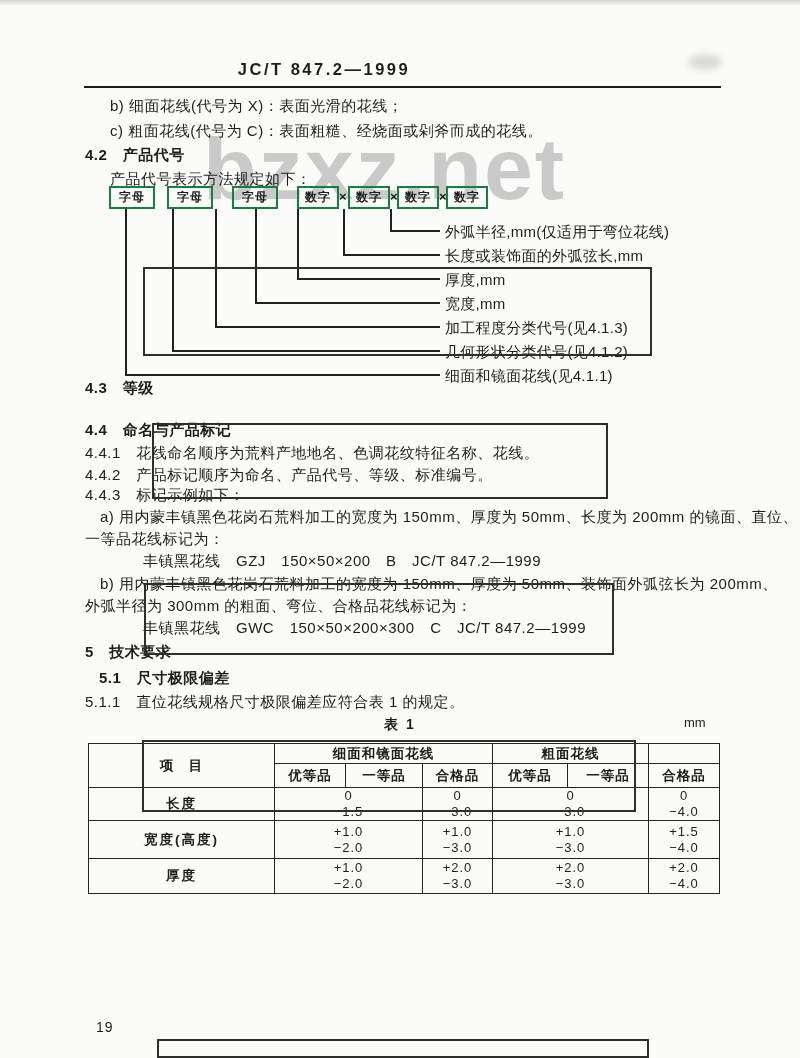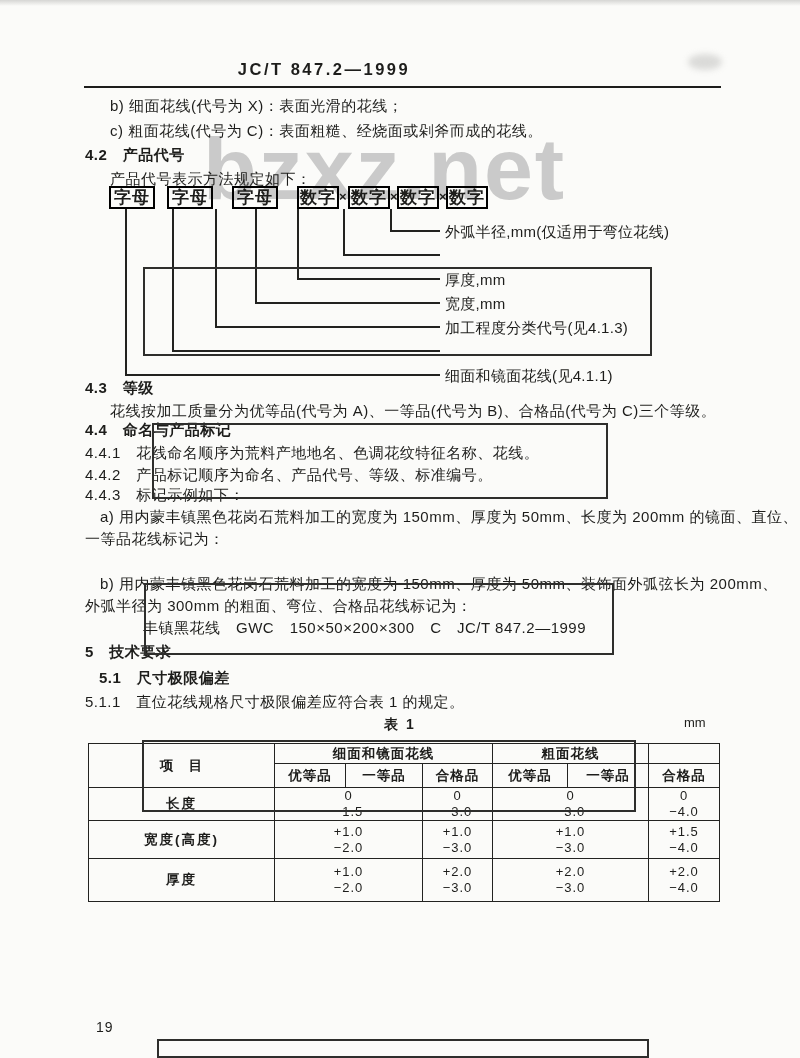--- a/index.html
+++ b/index.html
@@ -19,22 +19,22 @@
   }
   .doc-number{
     position:absolute;left:0;top:60px;width:648px;text-align:center;
     font-size:16.5px;font-weight:700;letter-spacing:2.5px;
   }
   .header-rule{position:absolute;left:84px;top:86px;width:637px;height:2.4px;background:#1d1d1b;}
   .tline{position:absolute;font-size:15px;letter-spacing:.5px;white-space:nowrap;font-weight:500;z-index:2;}
   .heading{font-weight:700;}
   .codebox{
     position:absolute;top:186px;height:19px;line-height:19px;
-    border:2px solid #000000;text-align:center;
-    font-size:17px;font-weight:700;letter-spacing:1px;z-index:2;
+    border:2px solid #15803d;text-align:center;
+    font-size:12px;font-weight:700;letter-spacing:1px;z-index:2;
   }
   .codesep{position:absolute;top:189px;font-size:13px;font-weight:700;z-index:2;}
   .vline{position:absolute;width:2px;background:#222220;z-index:2;}
   .hline{position:absolute;height:2px;background:#222220;z-index:2;}
   .dlabel{position:absolute;left:445px;font-size:15px;letter-spacing:.3px;white-space:nowrap;font-weight:500;z-index:2;}
   .frame{position:absolute;border:2px solid #2e2e2c;background:transparent;z-index:3;}
   .tbl-caption{position:absolute;font-size:14px;font-weight:600;letter-spacing:2px;z-index:2;}
   .tbl-unit{position:absolute;font-size:13px;z-index:2;}
   table.t1{
     position:absolute;left:88px;top:743px;width:631px;height:150px;
@@ -88,33 +88,35 @@
 
   <div class="hline" style="left:390px;top:230px;width:50px;"></div>
   <div class="hline" style="left:343px;top:254px;width:97px;"></div>
   <div class="hline" style="left:297px;top:278px;width:143px;"></div>
   <div class="hline" style="left:255px;top:302px;width:185px;"></div>
   <div class="hline" style="left:215px;top:326px;width:225px;"></div>
   <div class="hline" style="left:172px;top:350px;width:268px;"></div>
   <div class="hline" style="left:125px;top:374px;width:315px;"></div>
 
   <div class="dlabel" style="top:223px;">外弧半径,mm(仅适用于弯位花线)</div>
+  <div class="dlabel" style="top:247px;">长度或装饰面的外弧弦长,mm</div>
   <div class="dlabel" style="top:271px;">厚度,mm</div>
   <div class="dlabel" style="top:295px;">宽度,mm</div>
   <div class="dlabel" style="top:319px;">加工程度分类代号(见4.1.3)</div>
+  <div class="dlabel" style="top:343px;">几何形状分类代号(见4.1.2)</div>
   <div class="dlabel" style="top:367px;">细面和镜面花线(见4.1.1)</div>
 
   <div class="tline heading" style="left:85px;top:379px">4.3　等级</div>
-  <div class="tline" style="left:110px;top:402px">花线按加工质量分为优等品(代号为 A)、一等品(代号为 B)、合格品(代号为 C)三个等级。</div>
   <div class="tline heading" style="left:85px;top:421px">4.4　命名与产品标记</div>
   <div class="tline" style="left:85px;top:444px">4.4.1　花线命名顺序为荒料产地地名、色调花纹特征名称、花线。</div>
   <div class="tline" style="left:85px;top:466px">4.4.2　产品标记顺序为命名、产品代号、等级、标准编号。</div>
   <div class="tline" style="left:85px;top:486px">4.4.3　标记示例如下：</div>
   <div class="tline" style="left:100px;top:508px">a) 用内蒙丰镇黑色花岗石荒料加工的宽度为 150mm、厚度为 50mm、长度为 200mm 的镜面、直位、</div>
   <div class="tline" style="left:85px;top:530px">一等品花线标记为：</div>
+  <div class="tline" style="left:143px;top:552px">丰镇黑花线　GZJ　150×50×200　B　JC/T 847.2—1999</div>
   <div class="tline" style="left:100px;top:575px">b) 用内蒙丰镇黑色花岗石荒料加工的宽度为 150mm、厚度为 50mm、装饰面外弧弦长为 200mm、</div>
   <div class="tline" style="left:85px;top:597px">外弧半径为 300mm 的粗面、弯位、合格品花线标记为：</div>
   <div class="tline" style="left:143px;top:619px">丰镇黑花线　GWC　150×50×200×300　C　JC/T 847.2—1999</div>
   <div class="tline heading" style="left:85px;top:643px">5　技术要求</div>
   <div class="tline heading" style="left:99px;top:669px">5.1　尺寸极限偏差</div>
   <div class="tline" style="left:85px;top:693px">5.1.1　直位花线规格尺寸极限偏差应符合表 1 的规定。</div>
 
   <div class="tbl-caption" style="left:384px;top:716px;">表 1</div>
   <div class="tbl-unit" style="left:684px;top:715px;">mm</div>
 
@@ -190,21 +192,21 @@
         <span>−3.0</span>
             </div>
           </td>
       <td>
             <div class="stack">
         <span>+1.5</span>
         <span>−4.0</span>
             </div>
           </td>
     </tr>
-    <tr style="height:43px">
+    <tr style="height:35px">
       <td class="rowlab">厚度</td>
       <td colspan="2">
             <div class="stack">
         <span>+1.0</span>
         <span>−2.0</span>
             </div>
           </td>
       <td>
             <div class="stack">
         <span>+2.0</span>

